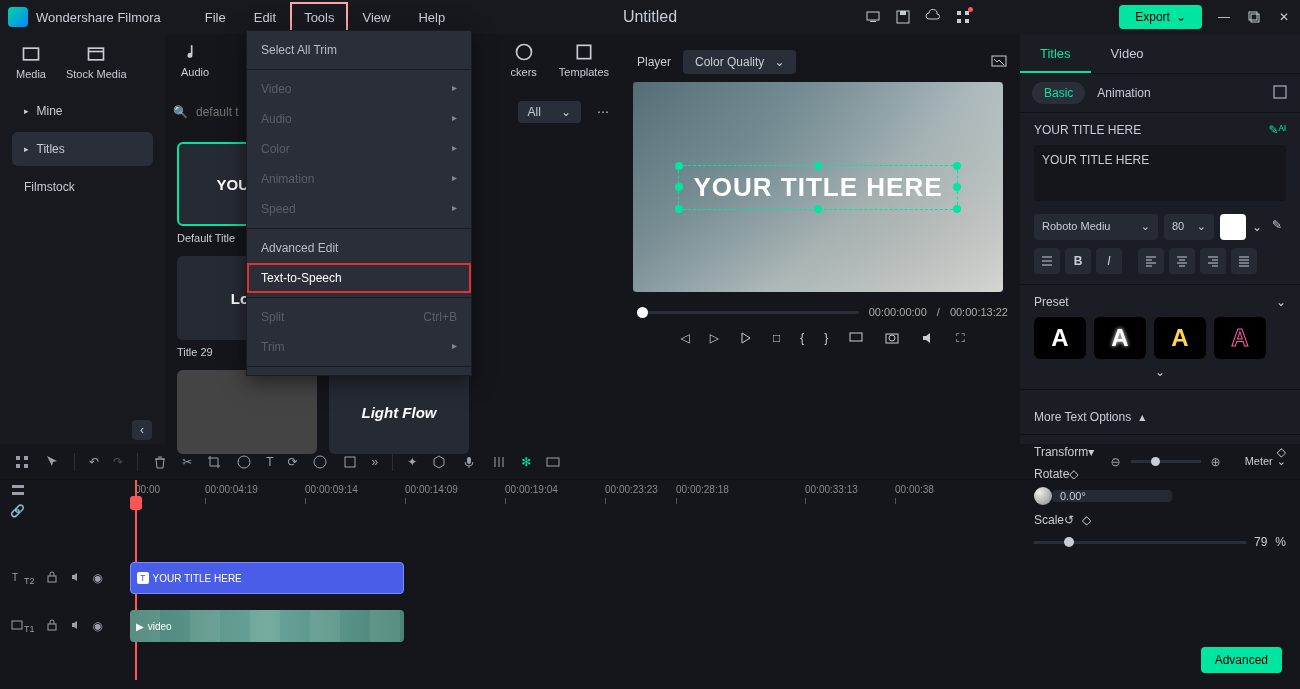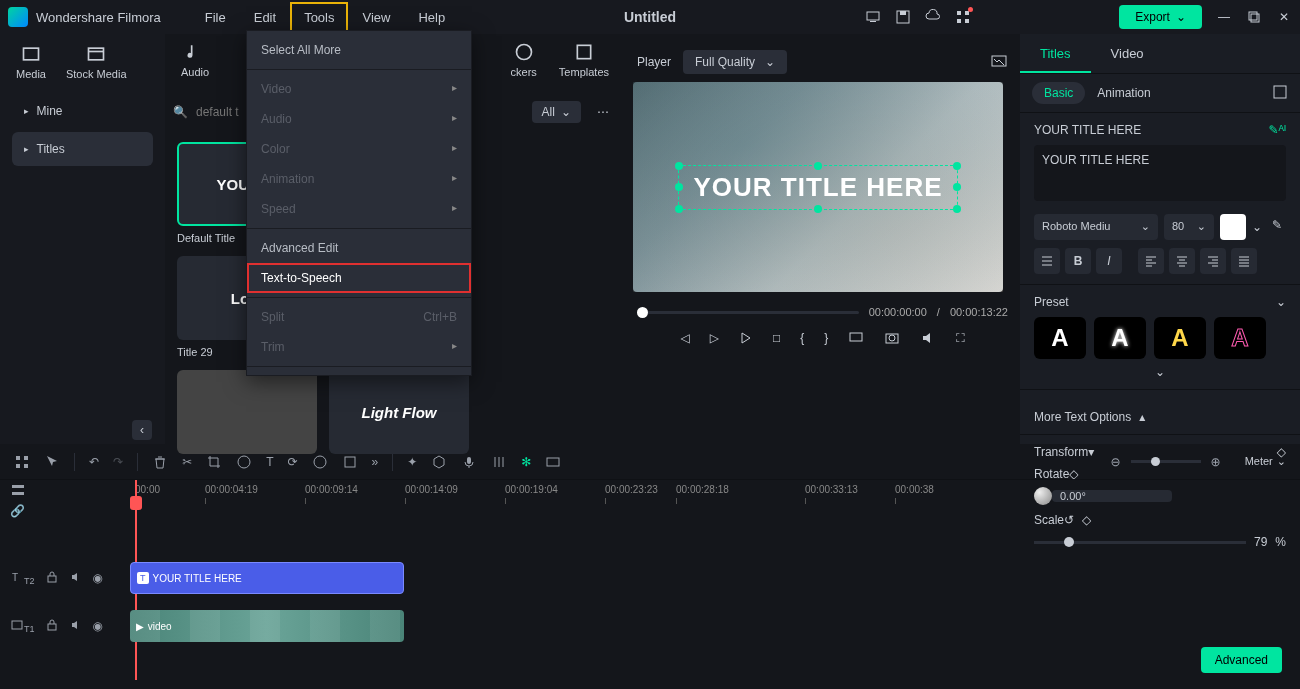--- a/index.html
+++ b/index.html
@@ -2,40 +2,40 @@
 <html><head>
 <meta charset="utf-8">
 <style>
 * { margin: 0; padding: 0; box-sizing: border-box; font-family: -apple-system, BlinkMacSystemFont, "Segoe UI", sans-serif; }
 body { background: #0f1115; color: #c8cdd5; font-size: 12px; width: 1300px; height: 689px; overflow: hidden; }
 .titlebar { height: 34px; background: #17191f; display: flex; align-items: center; padding: 0 8px; }
 .logo { width: 20px; height: 20px; background: linear-gradient(135deg,#00d4a0,#0088ff); border-radius: 4px; margin-right: 8px; }
 .app-name { font-size: 13px; margin-right: 30px; }
 .menu { display: flex; gap: 0; }
 .menu-item { padding: 8px 14px; cursor: pointer; font-size: 13px; }
-.menu-item.hl { border: 2px solid #eab308; padding: 6px 12px; }
-.doc-title { position: absolute; left: 50%; transform: translateX(-50%); font-size: 14px; font-weight: bold; }
+.menu-item.hl { border: 2px solid #fca5a5; padding: 6px 12px; }
+.doc-title { position: absolute; left: 50%; transform: translateX(-50%); font-size: 16px; }
 .win-right { margin-left: auto; display: flex; align-items: center; gap: 14px; }
 .win-icon { width: 16px; height: 16px; display: flex; align-items: center; justify-content: center; cursor: pointer; }
 .export-btn { background: #00e5a0; color: #000; padding: 5px 16px; border-radius: 4px; display: flex; align-items: center; gap: 6px; font-size: 12px; cursor: pointer; }
 .main { display: flex; height: 410px; }
 .left-col { width: 165px; background: #17191f; }
 .tabs-row { height: 56px; display: flex; align-items: center; padding: 0 8px; gap: 4px; }
 .top-tab { display: flex; flex-direction: column; align-items: center; gap: 4px; padding: 6px 8px; cursor: pointer; font-size: 11px; }
 .top-tab svg { width: 20px; height: 20px; }
 .side-list { padding: 4px 12px; }
 .side-item { padding: 10px 12px; border-radius: 6px; cursor: pointer; font-size: 12px; margin-bottom: 4px; display: flex; align-items: center; gap: 8px; }
 .side-item.active { background: #2a2e38; }
 .side-item .tri { font-size: 9px; }
 .collapse-btn { position: absolute; left: 132px; top: 420px; width: 20px; height: 20px; background: #2a2e38; border-radius: 4px; display: flex; align-items: center; justify-content: center; cursor: pointer; }
 .browser { width: 460px; background: #14161b; position: relative; }
 .browser-top { height: 56px; display: flex; align-items: flex-end; padding: 0 8px 6px; gap: 6px; }
 .search-row { height: 44px; display: flex; align-items: center; padding: 0 8px; gap: 8px; }
 .search-row input { background: transparent; border: none; color: #888; outline: none; font-size: 12px; width: 120px; }
-.all-pill { margin-left: auto; background: #2a2e38; padding: 4px 10px; border-radius: 4px; display: flex; gap: 6px; cursor: pointer; font-size: 12px; }
+.all-pill { margin-left: auto; background: #2a2e38; padding: 4px 10px; border-radius: 4px; display: flex; gap: 20px; cursor: pointer; font-size: 12px; }
 .dots { cursor: pointer; padding: 4px 8px; }
 .thumbs { padding: 8px 12px; display: flex; flex-wrap: wrap; gap: 12px; }
 .thumb { width: 140px; }
 .thumb-box { width: 140px; height: 84px; background: #262a33; border-radius: 6px; display: flex; align-items: center; justify-content: center; font-weight: 700; color: #fff; font-size: 15px; overflow: hidden; }
 .thumb-box.sel { border: 2px solid #00e5a0; }
 .thumb-label { margin-top: 6px; font-size: 11px; }
 .dropdown { position: absolute; left: 246px; top: 30px; width: 226px; background: #2a2e38; border: 1px solid #1a1c22; box-shadow: 0 6px 20px rgba(0,0,0,.5); z-index: 100; padding: 4px 0; }
 .dd-item { padding: 8px 14px; font-size: 12px; cursor: pointer; display: flex; justify-content: space-between; color: #b8bdc5; }
 .dd-item.dis { color: #5a5e68; }
 .dd-item.hl { border: 2px solid #e03030; padding: 6px 12px; color: #fff; }
@@ -162,21 +162,21 @@
         <svg width="12" height="12" viewBox="0 0 12 12">
           <rect x="1" y="1" width="8" height="8" fill="none" stroke="currentColor"></rect>
           <rect x="3" y="3" width="8" height="8" fill="none" stroke="currentColor"></rect>
         </svg>
       </span>
     <span class="win-icon">✕</span>
   </div>
 </div>
 
 <div class="dropdown">
-  <div class="dd-item">Select All More</div>
+  <div class="dd-item">Select All Trim</div>
   <div class="dd-sep"></div>
   <div class="dd-item dis">
       <span>Video</span>
       <span class="arr">▸</span>
     </div>
   <div class="dd-item dis">
       <span>Audio</span>
       <span class="arr">▸</span>
     </div>
   <div class="dd-item dis">
@@ -226,20 +226,23 @@
     </div>
     <div class="side-list">
       <div class="side-item">
           <span class="tri">▸</span>
           <span>Mine</span>
         </div>
       <div class="side-item active">
           <span class="tri">▸</span>
           <span>Titles</span>
         </div>
+      <div class="side-item">
+          <span>Filmstock</span>
+        </div>
     </div>
   </div>
 
   <div class="browser">
     <div class="browser-top">
       <div class="top-tab">
           <svg viewBox="0 0 24 24">
             <path d="M9 4v12a3 3 0 11-2-2.83V4h2z"></path>
           </svg>
           <span>Audio</span>
@@ -293,21 +296,21 @@
             <span>Light Flow</span>
           </div>
       </div>
     </div>
   </div>
 
   <div class="player">
     <div class="player-top">
       <span>Player</span>
       <div class="quality">
-          <span>Full Quality</span>
+          <span>Color Quality</span>
           <span>⌄</span>
         </div>
       <span class="snap-icon"><svg width="18" height="18" viewBox="0 0 18 18">
             <rect x="2" y="4" width="14" height="10" fill="none" stroke="currentColor"></rect>
             <path d="M4 7l3 3 2-2 5 5" fill="none" stroke="currentColor"></path>
           </svg></span>
     </div>
     <div class="preview">
       <div class="preview-overlay"></div>
       <div class="title-box">

